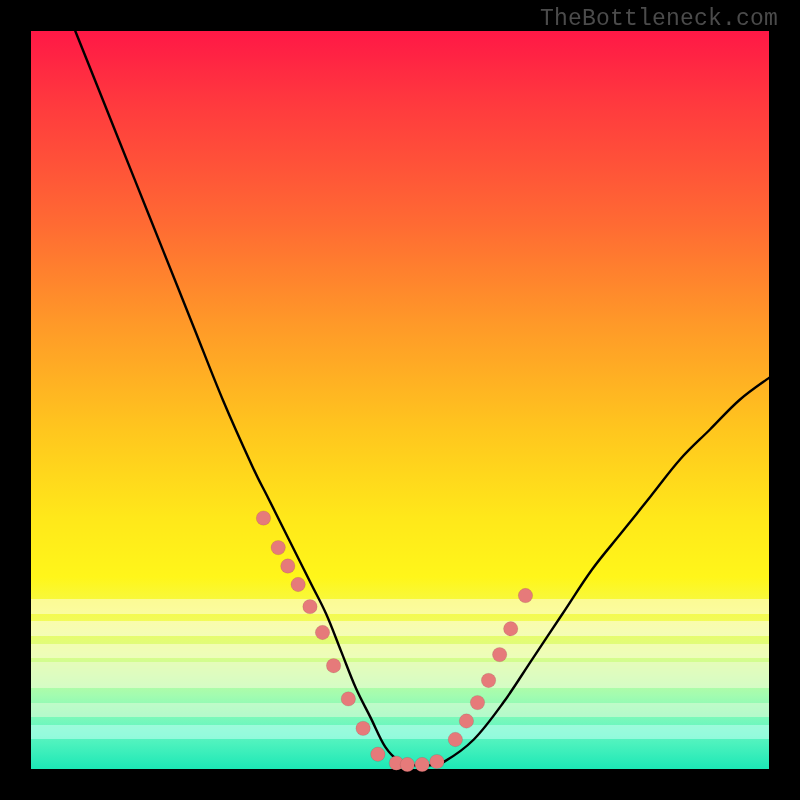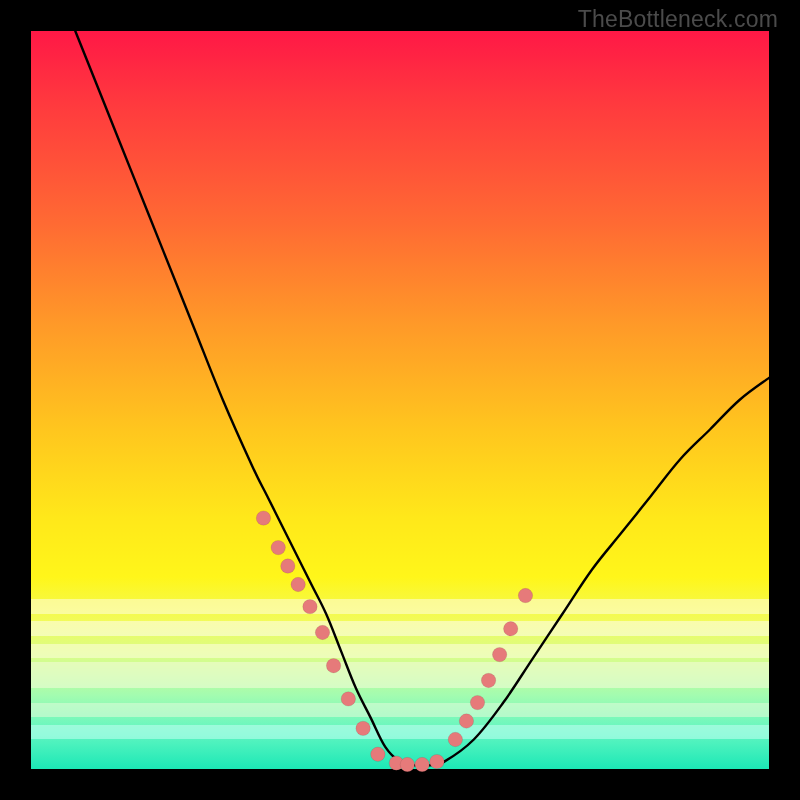--- a/index.html
+++ b/index.html
@@ -9,20 +9,21 @@
     height: 800px;
     background: #000;
     font-family: Arial, Helvetica, sans-serif;
     overflow: hidden;
   }
   .frame {
     position: absolute;
     left: 0; top: 0;
     width: 800px; height: 800px;
     background: #000;
+    font-family: Liberation Mono, monospace;
   }
   .plot {
     position: absolute;
     left: 31px;
     top: 31px;
     width: 738px;
     height: 738px;
     
     background: linear-gradient(to bottom,
       #ff1846 0%,

